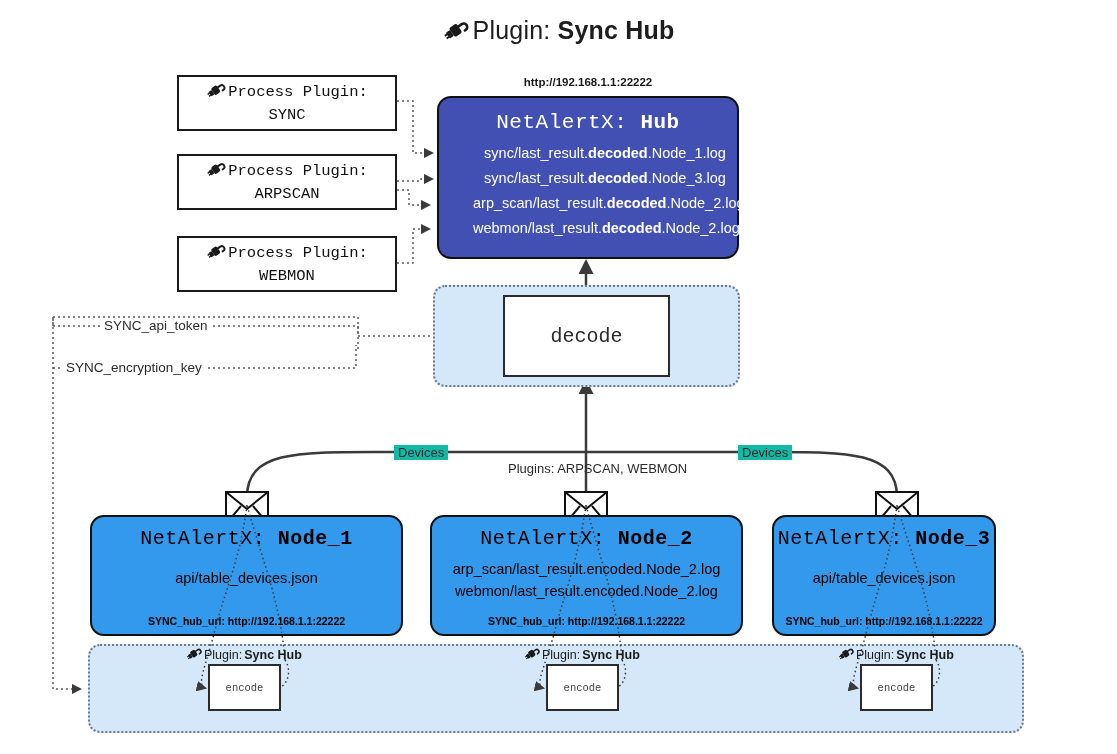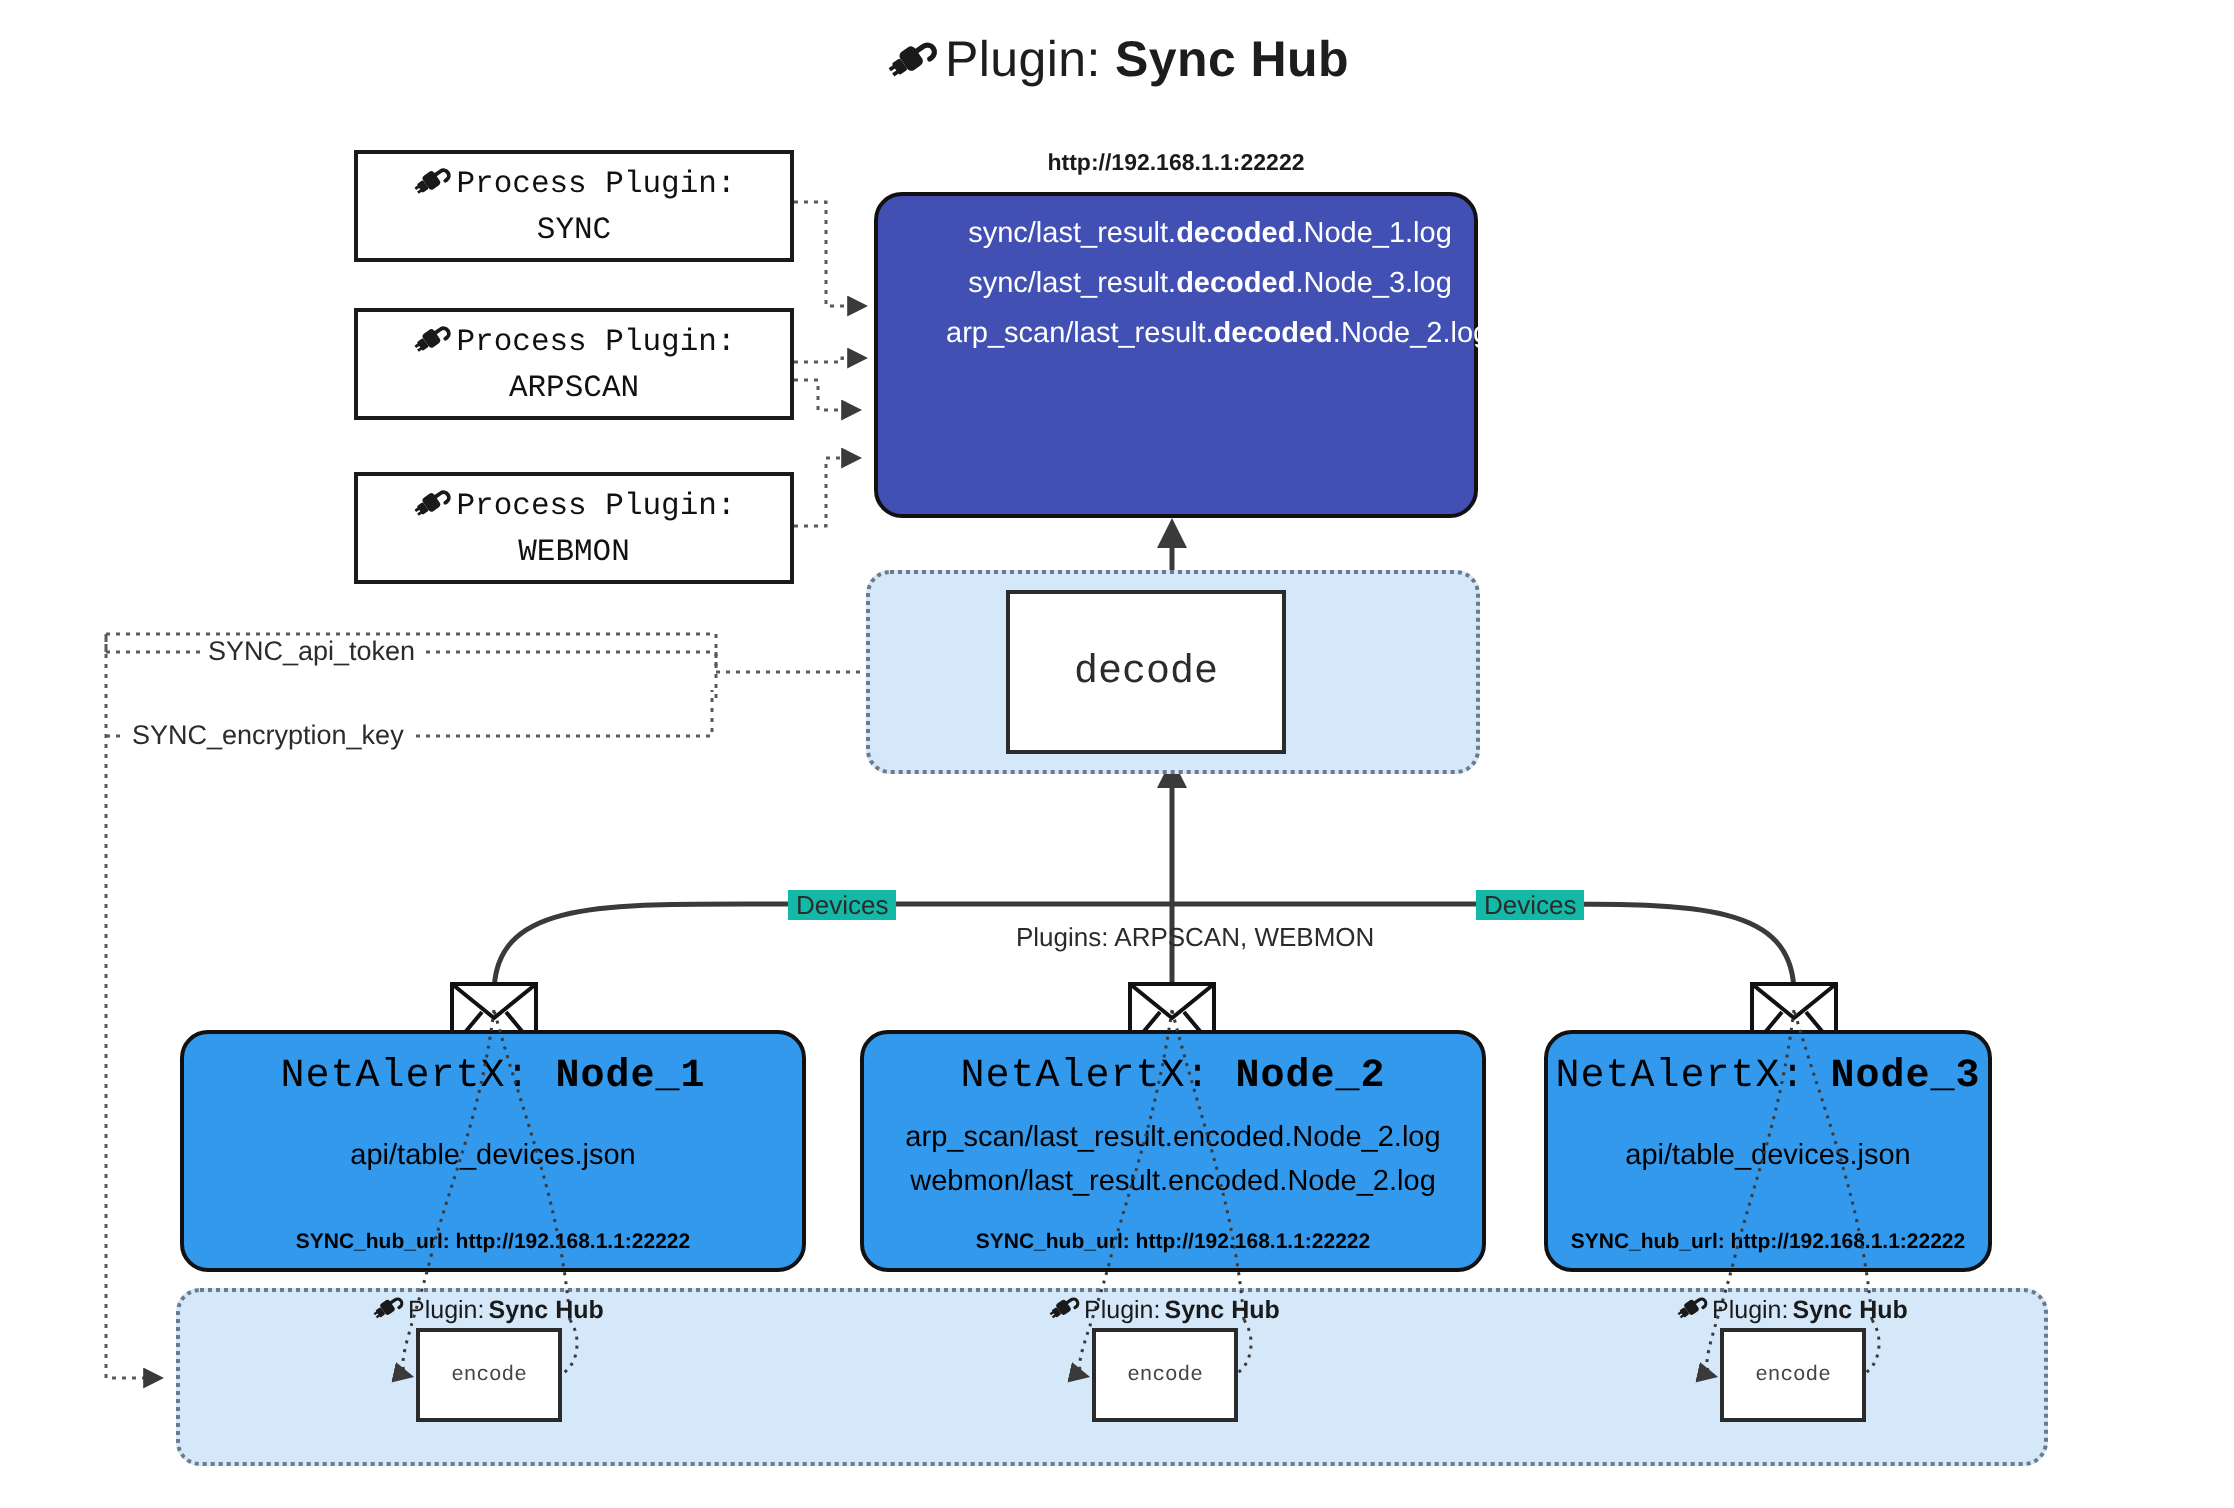--- a/index.html
+++ b/index.html
@@ -39,21 +39,21 @@
   
   .lightbox{position:absolute;background:#d5e8fa;border:2px dotted #6b7b8c;
             border-radius:12px;box-sizing:border-box;}
   .bottombox{position:absolute;left:88px;top:644px;width:936px;height:89px;
              background:#d5e8fa;border:2px dotted #6b7b8c;border-radius:12px;box-sizing:border-box;}
 
   
   .whitebox{position:absolute;background:#ffffff;border:2px solid #2b2b2b;box-sizing:border-box;
             display:flex;align-items:center;justify-content:center;
             font-family:"Liberation Mono","DejaVu Sans Mono",monospace;color:#2b2b2b;}
-  #decode-box{left:503px;top:295px;width:140px;height:82px;font-size:20px;}
+  #decode-box{left:503px;top:295px;width:167px;height:82px;font-size:20px;}
   .encode-box{top:664px;width:73px;height:47px;font-size:10.5px;color:#444;}
 
   
   .node{position:absolute;top:515px;background:#3399ec;border:2.5px solid #111;
         border-radius:14px;box-sizing:border-box;color:#000000;}
   .node .ntitle{text-align:center;margin-top:10px;font-size:20px;
         font-family:"Liberation Mono","DejaVu Sans Mono",monospace;letter-spacing:.5px;}
   .node .ntitle b{font-weight:bold;}
   .node .nline{text-align:center;font-size:14.5px;line-height:1.55;white-space:nowrap;}
   .node .nhub{text-align:center;font-size:10.5px;font-weight:bold;position:absolute;
@@ -178,24 +178,29 @@
         </g>
           </svg>
       </span>
       <span>Process Plugin:</span>
     </div>
     <div class="l2">WEBMON</div>
   </div>
 
   <div class="urllabel">http://192.168.1.1:22222</div>
   <div class="hub">
+    <div class="hubtitle">
+      <span>NetAlertX:</span>
+      <b>Hub</b>
+    </div>
     <div class="loglist">
       <div class="logline"><span>sync/last_result.</span><b>decoded</b><span>.Node_1.log</span></div>
       <div class="logline"><span>sync/last_result.</span><b>decoded</b><span>.Node_3.log</span></div>
       <div class="logline"><span>arp_scan/last_result.</span><b>decoded</b><span>.Node_2.log</span></div>
+      <div class="logline"><span>webmon/last_result.</span><b>decoded</b><span>.Node_2.log</span></div>
     </div>
   </div>
 
   <div class="lightbox" style="left:433px;top:285px;width:307px;height:102px;"></div>
   <div class="whitebox" id="decode-box">decode</div>
 
   <div class="syncparam" style="left:100px;top:318px;">SYNC_api_token</div>
   <div class="syncparam" style="left:62px;top:360px;">SYNC_encryption_key</div>
 
   <div class="edgelabel" style="left:394px;top:445px;">Devices</div>

